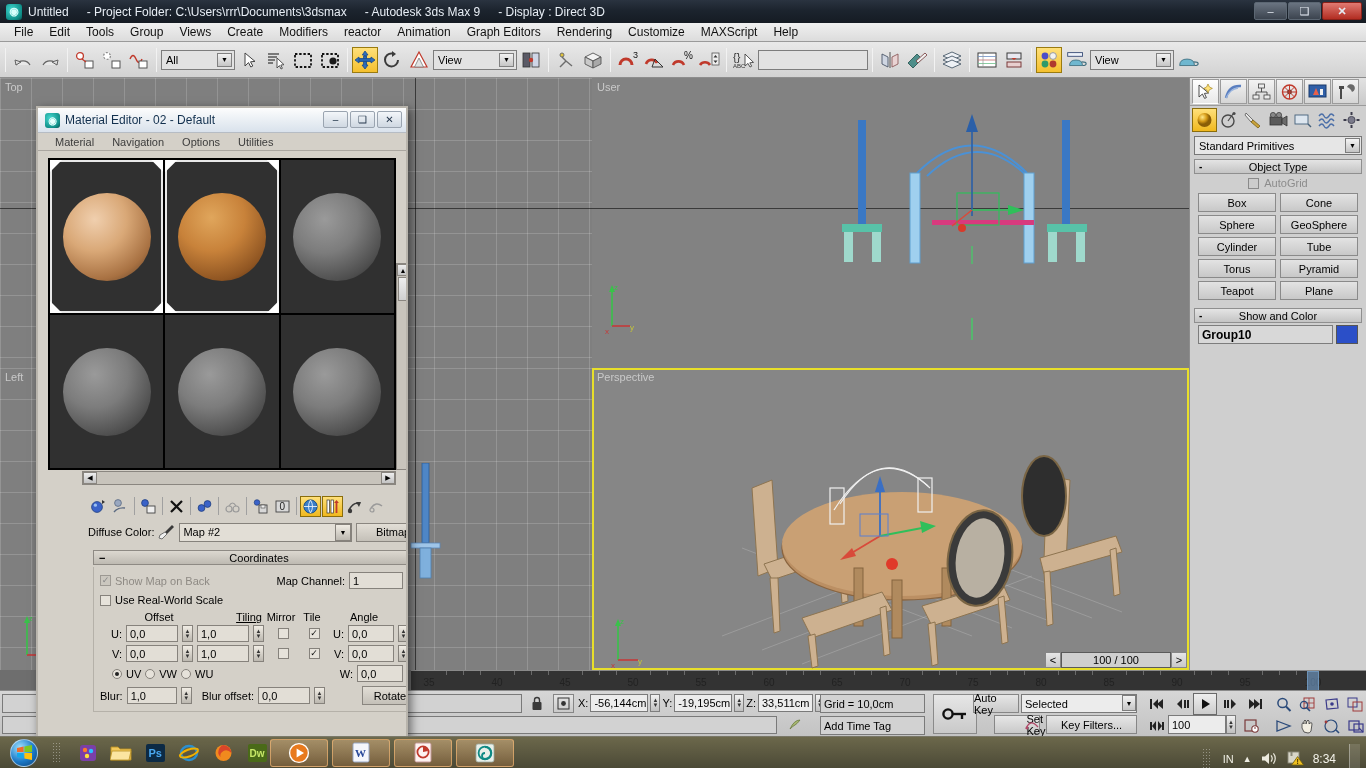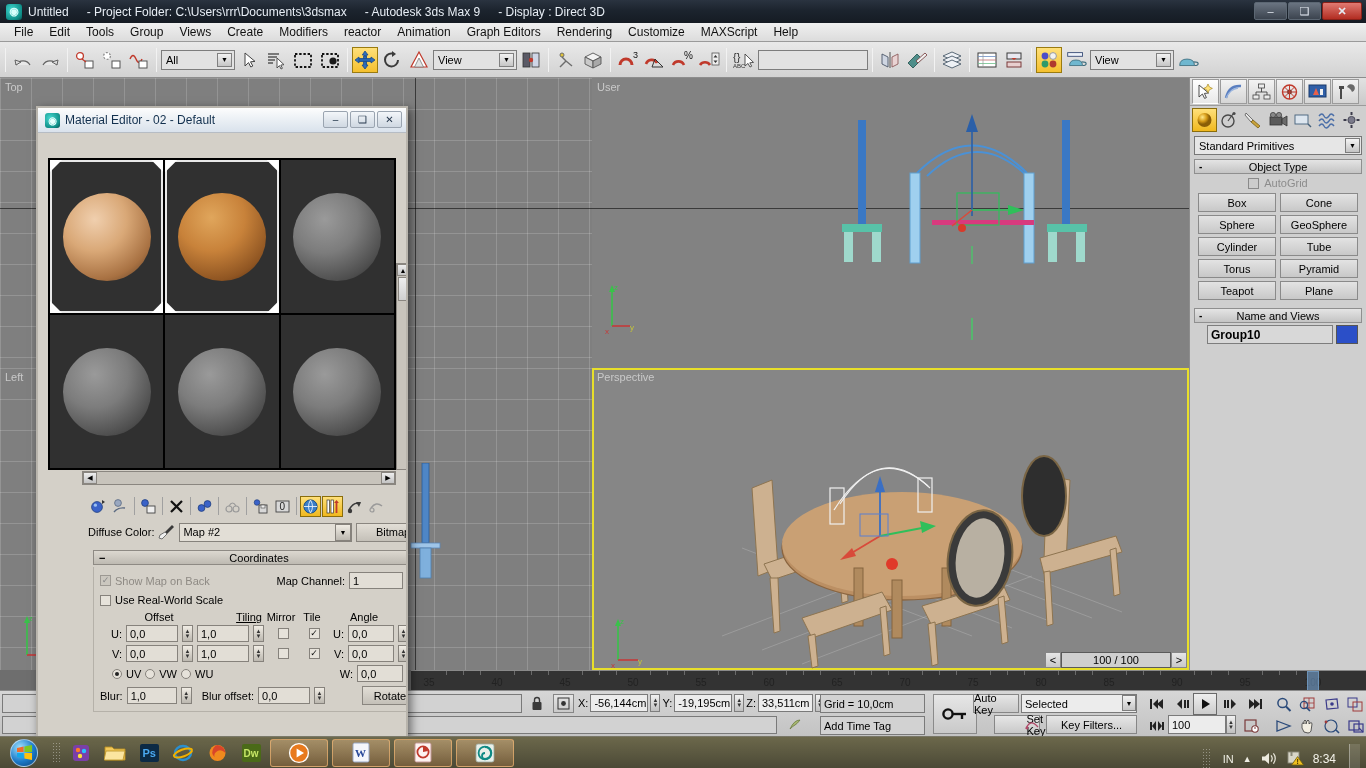--- a/index.html
+++ b/index.html
@@ -101,21 +101,21 @@
     justify-content:center; font-size:11px; position:relative; color:#000; }
   .rollhdr .pm { position:absolute; left:4px; font-weight:bold; font-size:10px;}
   .otgrid { display:grid; grid-template-columns:1fr 1fr; gap:3px 4px; padding:2px 4px 4px 4px;}
   .otbtn { height:19px; border:1px solid #8a8a8a;
     background:linear-gradient(to bottom,#e3e3e3,#c8c8c8);
     display:flex; align-items:center; justify-content:center; font-size:11px; color:#000;}
   .autogrid { display:flex; align-items:center; justify-content:center;
     gap:5px; padding:3px 0 2px 0; font-size:11px; color:#8c8c8c; }
   .cbx { width:11px; height:11px; border:1px solid #8a8a8a; background:#d4d4d4; flex:none;}
   .cbx.dis { background:#cccccc; }
-  .nameRow { display:flex; padding:2px 4px 4px 4px; gap:3px;margin-left:9px; }
+  .nameRow { display:flex; padding:2px 4px 4px 4px; gap:3px; }
   .nameField { flex:1; height:19px; border:1px solid #7d7d7d; background:#d8d8d8;
     font-size:12px; font-weight:bold; display:flex; align-items:center; padding-left:3px;}
   .colSw { width:22px; height:19px; border:1px solid #555; background:#2b4fc8;}
 
   
   #timeline { position:absolute; left:411px; top:670px; width:955px; height:20px;
     background:linear-gradient(to bottom,#d4d4d4,#bfbfbf); border-top:1px solid #8a8a8a;
     overflow:hidden; }
   .tick { position:absolute; top:0; width:1px; height:4px; background:#6a6a6a; }
   .tickM { height:7px; background:#333; }
@@ -216,21 +216,21 @@
     background:linear-gradient(to bottom, rgba(108,104,74,.96), rgba(74,72,52,.97));
     border-top:1px solid rgba(255,255,255,.25); display:flex; align-items:center; }
   #startorb { width:48px;height:30px; display:flex;align-items:center;justify-content:center; }
   #startorb .orb { width:28px;height:28px;border-radius:50%;
     background:radial-gradient(circle at 35% 30%,#9fe2ff,#1b79c8 55%,#0b3f72 100%);
     border:1px solid rgba(255,255,255,.55);
     display:flex;align-items:center;justify-content:center;}
   .tbgrip { width:8px;height:22px; margin:0 4px;
     background-image:radial-gradient(rgba(255,255,255,.35) 1px, transparent 1px);
     background-size:3px 3px; }
-  .qicon { width:34px;height:18px; display:flex;align-items:center;justify-content:center; }
+  .qicon { width:34px;height:18px; display:flex;align-items:center;justify-content:flex-end; }
   .tbtn { height:28px; min-width:58px; margin:0 2px; border:1px solid rgba(255,190,120,.6);
     border-radius:3px; background:linear-gradient(to bottom, rgba(255,205,150,.40), rgba(190,130,70,.35));
     display:flex;align-items:center;justify-content:center; }
   #tray { position:absolute; right:0; top:0; height:44px; display:flex;
     align-items:center; gap:9px; padding-right:6px; color:#efeee4; font-size:11px; }
   #trayclock { font-size:12px; color:#f4f3ea; }
   .showdesk { width:11px;height:30px; border-left:1px solid rgba(255,255,255,.35);
     background:rgba(255,255,255,.12); margin-left:4px;}
 </style>
 </head>
@@ -778,21 +778,21 @@
       <div class="otbtn">Torus</div>
       <div class="otbtn">Pyramid</div>
       <div class="otbtn">Teapot</div>
       <div class="otbtn">Plane</div>
     </div>
   </div>
 
   <div class="rollout">
     <div class="rollhdr">
       <span class="pm">-</span>
-      <span>Name and Views</span>
+      <span>Show and Color</span>
     </div>
     <div class="nameRow">
       <div class="nameField">Group10</div>
       <div class="colSw"></div>
     </div>
   </div>
 </div>
 
 <div id="timeline">
   <div class="tickM" style="left:18px;"></div>
@@ -1023,20 +1023,26 @@
   <div id="meTitle">
     <div class="icon">◉</div>
     <div class="txt">Material Editor - 02 - Default</div>
     <div class="mebtns">
       <div class="mebtn">–</div>
       <div class="mebtn">❑</div>
       <div class="mebtn">✕</div>
     </div>
   </div>
 
+  <div id="meMenu">
+    <div class="mi">Material</div>
+    <div class="mi">Navigation</div>
+    <div class="mi">Options</div>
+    <div class="mi">Utilities</div>
+  </div>
 
   <div id="meSlots">
     <div class="slot sel">
       <div class="sphereA" style="background:radial-gradient(circle at 36% 30%, #f0cfae 0%, #d9a877 38%, #a87142 72%, #4a3220 100%);"></div>
       <span class="corner cTL"></span>
       <span class="corner cTR"></span>
       <span class="corner cBL"></span>
       <span class="corner cBR"></span>
     </div>
     <div class="slot sel">

